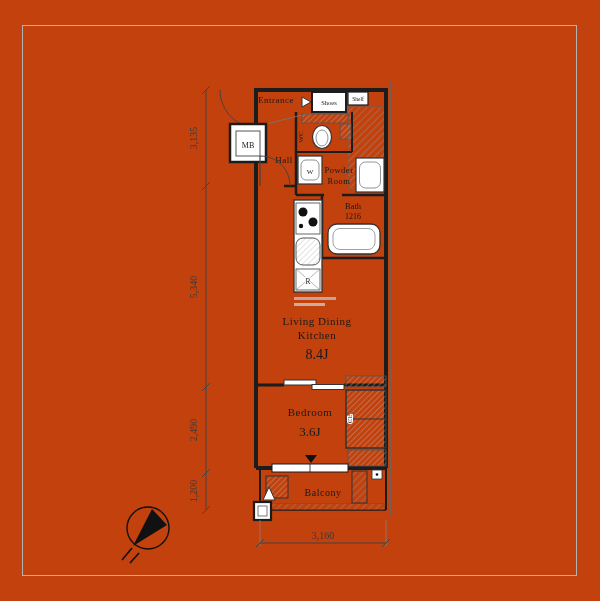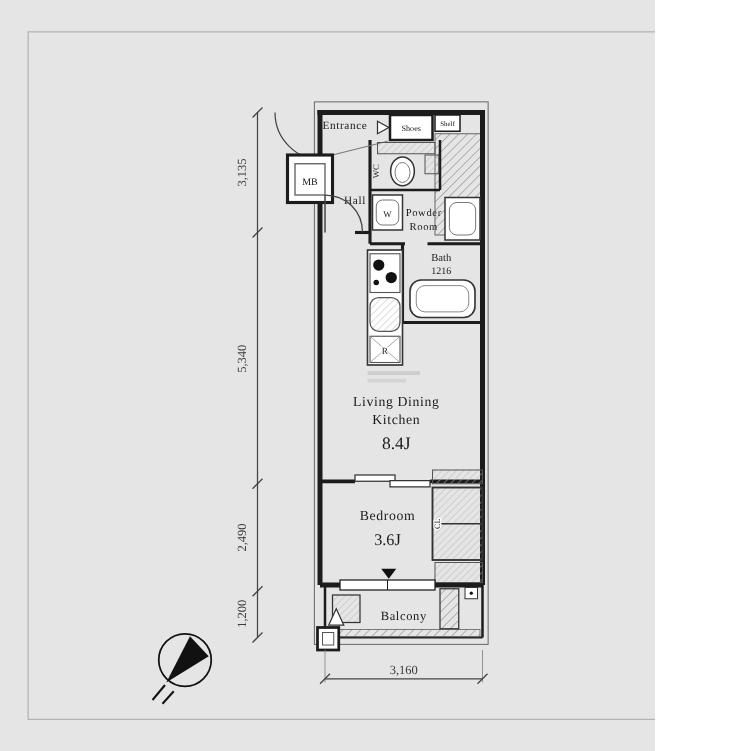--- a/index.html
+++ b/index.html
@@ -1,16 +1,16 @@
 <!DOCTYPE html>
 <html><head>
 <meta charset="utf-8">
 <style>
   html,body{margin:0;padding:0;background:#ffffff;}
-  .stage{position:relative;width:524px;height:601px;background:#e5e5e5;overflow:hidden;}
+  .stage{position:relative;width:600px;height:601px;background:#c2410c;overflow:hidden;}
   svg{display:block;}
   svg text{font-family:"Liberation Serif","DejaVu Serif",serif;fill:#1a1a1a;}
   .room-label{letter-spacing:0.5px;}
   .dim-label{fill:#3a3a3a;}
 </style>
 </head>
 <body>
 
 <div class="stage">
 <svg width="600" height="601" viewBox="0 0 600 601">

